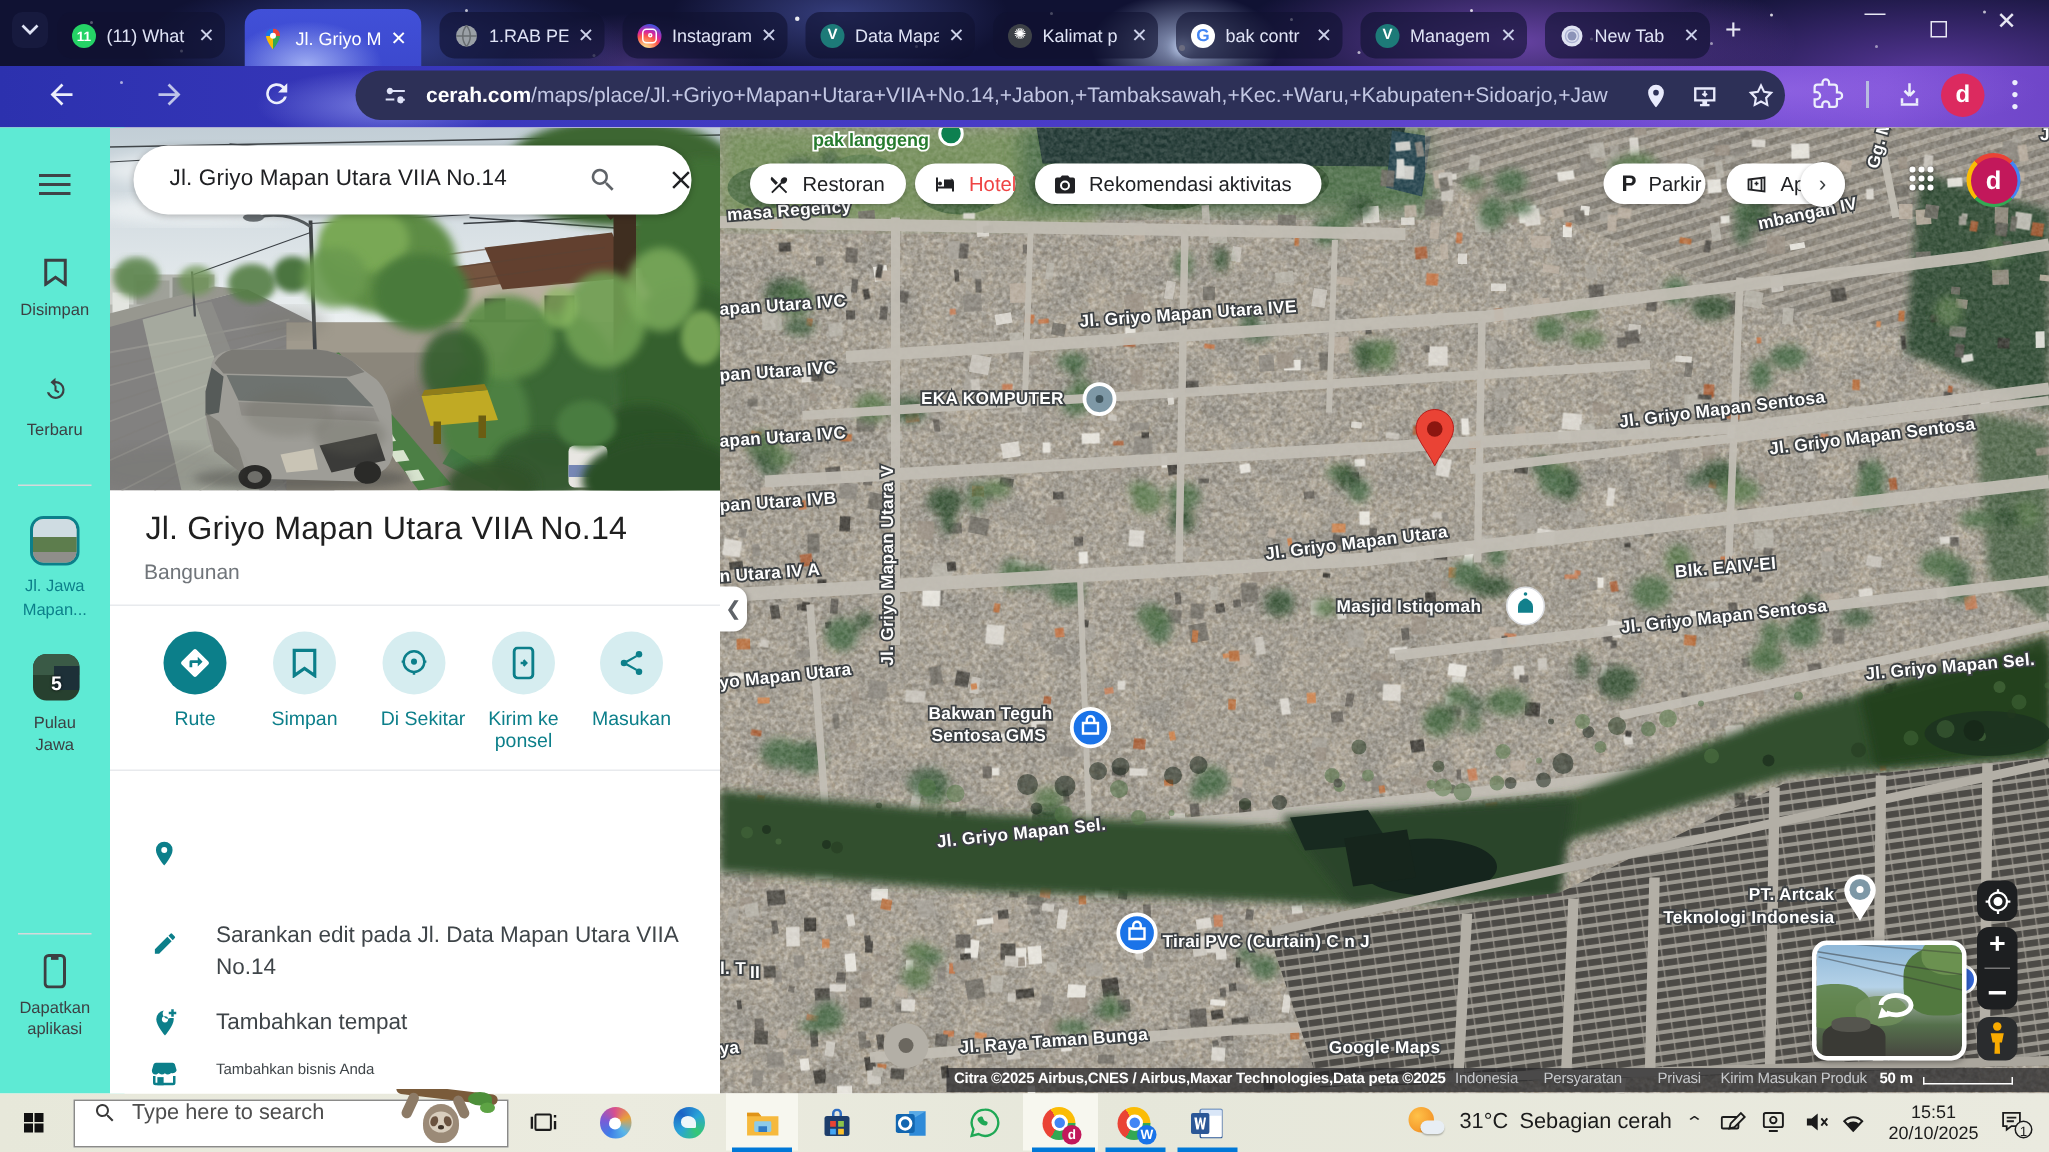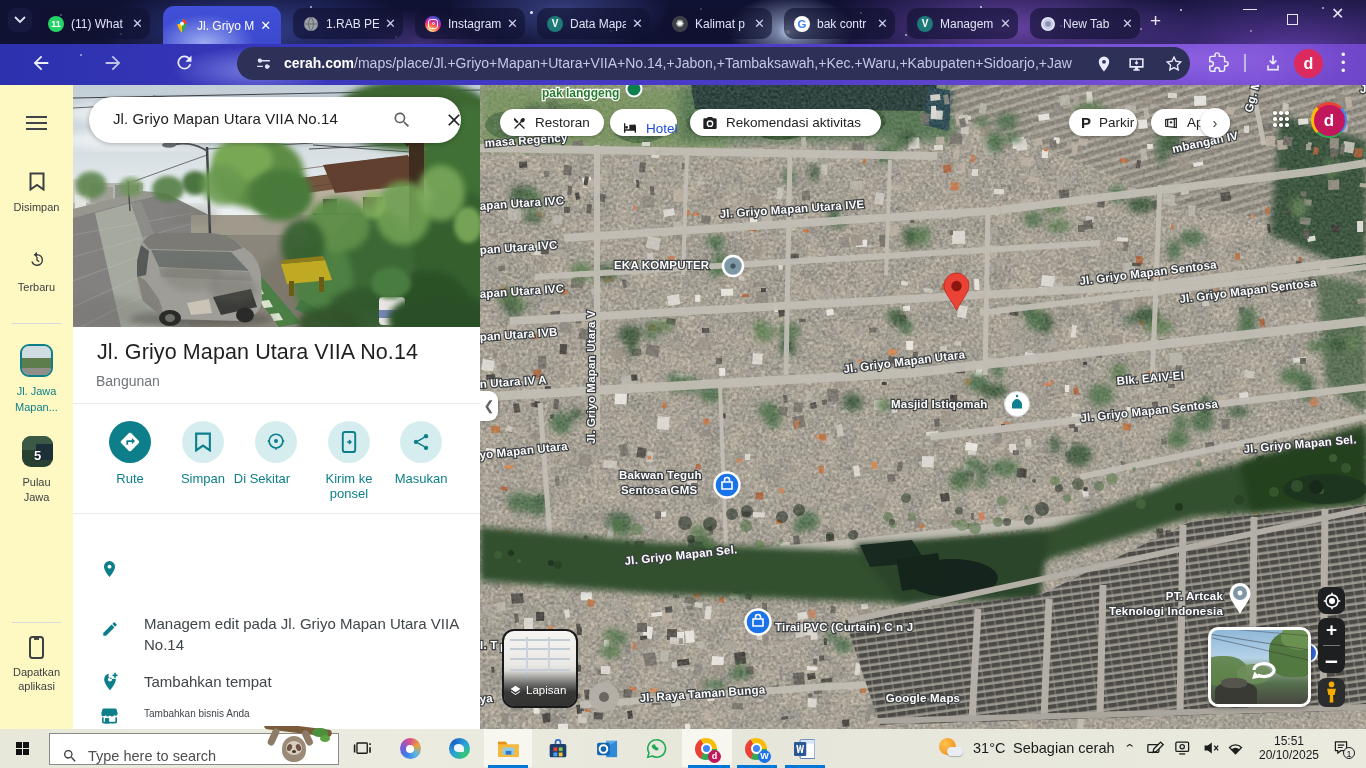--- a/index.html
+++ b/index.html
@@ -24,26 +24,26 @@
 .tab .ttl{white-space:nowrap;overflow:hidden;flex:1}
 .tx{color:#cdd2ea;font-size:13px;margin:0 7px 0 6px;flex:none}
 .fav{width:16px;height:16px;border-radius:50%;margin:0 7px 0 10px;flex:none;position:relative}
 #atab{position:absolute;left:163px;top:6px;width:118px;height:39px;border-radius:11px 11px 0 0;
 background:radial-gradient(70px 40px at 35% 95%,rgba(190,205,255,.75),rgba(190,205,255,0) 72%),linear-gradient(#4150d8,#3c49ce);
 display:flex;align-items:center;color:#fff;font-size:12px}
 .wbtn{position:absolute;top:12px;color:#e8e8f4;font-size:15px}
 #urlpill{position:absolute;left:237px;top:2.5px;width:953px;height:33px;border-radius:17px;background:#2d3057;color:#c3c8e4;font-size:14px;display:flex;align-items:center;overflow:hidden}
 
 #page{position:absolute;left:0;top:85px;width:1366px;height:644px;background:#fff}
-#sidebar{position:absolute;left:0;top:0;width:83px;height:644px;background:#fef9c3;color:#394045}
+#sidebar{position:absolute;left:0;top:0;width:83px;height:644px;background:#5eead4;color:#394045}
 #sidebar .lbl{position:absolute;width:73px;text-align:center;font-size:11px;color:#3c4043}
 #panel{position:absolute;left:73px;top:0;width:407px;height:644px;background:#fff}
 
 #taskbar{position:absolute;left:0;top:729px;width:1366px;height:39px;background:linear-gradient(90deg,#e7e8da 0%,#ebebdf 30%,#e6e7da 55%,#eaeadf 100%)}
-#tsearch{position:absolute;left:49px;top:4px;width:290px;height:32px;background:#fff;border:1px solid #8a8a88;display:flex;align-items:flex-end;color:#444;font-size:14.5px}
+#tsearch{position:absolute;left:49px;top:4px;width:290px;height:32px;background:#fff;border:1px solid #8a8a88;display:flex;align-items:flex-start;color:#444;font-size:14.5px}
 .tk{position:absolute;top:3px;width:44px;height:33px;display:flex;align-items:center;justify-content:center}
 .underline{position:absolute;top:36px;height:3px;background:#0078d7}
 </style></head><body>
 <div id="stage">
 
 <div id="chrome">
  <div class="star" style="left:60px;top:14px;opacity:.8"></div>
       <div class="star" style="left:120px;top:33px;opacity:.5"></div>
  <div class="star" style="left:310px;top:6px;opacity:.7"></div>
       <div class="star" style="left:455px;top:26px;opacity:.5"></div>
@@ -1293,21 +1293,21 @@
         <circle cx="760" cy="508" r="7" fill="#7e98a6"></circle>
         <circle cx="760" cy="508" r="2.4" fill="#fff"></circle>
         <circle cx="154" cy="4" r="7.5" fill="#0d8050" stroke="#fff" stroke-width="2"></circle>
         <circle cx="828" cy="568" r="9" fill="#3367d6" stroke="#fff" stroke-width="2"></circle>
       </svg>
       <div class="abs" style="left:500px;top:24px;width:104px;height:27px;border-radius:14px;background:#fff;box-shadow:0 1px 3px rgba(0,0,0,.25);display:flex;align-items:center;font-size:13.5px;color:#202124;white-space:nowrap"><span style="margin:0 8px 0 12px;display:flex">
           <svg width="15" height="15" viewBox="0 0 24 24" fill="#202124">
             <path d="M8.1 13.3L10.6 11 4.1 4.5a3.2 3.2 0 0 0 0 4.6zM14.9 11.7c1.2.6 2.9.2 4.2-1 1.5-1.6 1.8-3.8.6-5-1.1-1.2-3.4-.9-5 .6-1.2 1.3-1.6 3-1 4.2L3.4 20.8l1.4 1.4 7.2-7.1 7.1 7.1 1.4-1.4-7.1-7.1z"></path>
           </svg>
         </span>Restoran</div>
-      <div class="abs" style="left:610px;top:24px;width:67px;height:27px;border-radius:14px;background:#fff;box-shadow:0 1px 3px rgba(0,0,0,.25);display:flex;align-items:flex-end;font-size:13.5px;color:#1d4ed8;white-space:nowrap"><span style="margin:0 8px 0 12px;display:flex">
+      <div class="abs" style="left:610px;top:24px;width:67px;height:27px;border-radius:14px;background:#fff;box-shadow:0 1px 3px rgba(0,0,0,.25);display:flex;align-items:center;font-size:13.5px;color:#ef4444;white-space:nowrap"><span style="margin:0 8px 0 12px;display:flex">
           <svg width="16" height="16" viewBox="0 0 24 24" fill="#202124">
             <path d="M7 13a2 2 0 1 0 0-4 2 2 0 0 0 0 4zm12-6h-8v7H5V5H3v14h2v-3h14v3h2v-9a4 4 0 0 0-4-4z"></path>
           </svg>
         </span>Hotel</div>
       <div class="abs" style="left:690px;top:24px;width:191px;height:27px;border-radius:14px;background:#fff;box-shadow:0 1px 3px rgba(0,0,0,.25);display:flex;align-items:center;font-size:13.5px;color:#202124;white-space:nowrap"><span style="margin:0 8px 0 12px;display:flex">
           <svg width="16" height="16" viewBox="0 0 24 24" fill="#202124">
             <path d="M9 3l-1.8 2H4a2 2 0 0 0-2 2v12a2 2 0 0 0 2 2h16a2 2 0 0 0 2-2V7a2 2 0 0 0-2-2h-3.2L15 3zm3 15a5 5 0 1 1 0-10 5 5 0 0 1 0 10zm0-2a3 3 0 1 0 0-6 3 3 0 0 0 0 6z"></path>
           </svg>
         </span>Rekomendasi aktivitas</div>
       <div class="abs" style="left:1069px;top:24px;width:68px;height:27px;border-radius:14px;background:#fff;box-shadow:0 1px 3px rgba(0,0,0,.25);display:flex;align-items:center;font-size:13.5px;color:#202124;white-space:nowrap"><span style="margin:0 8px 0 12px;display:flex">
@@ -1326,30 +1326,20 @@
       <div class="abs" style="left:1279px;top:26px;width:3.6px;height:3.6px;border-radius:50%;background:#fff;box-shadow:0 0 2px rgba(0,0,0,.6)"></div>
       <div class="abs" style="left:1279px;top:32px;width:3.6px;height:3.6px;border-radius:50%;background:#fff;box-shadow:0 0 2px rgba(0,0,0,.6)"></div>
       <div class="abs" style="left:1279px;top:38px;width:3.6px;height:3.6px;border-radius:50%;background:#fff;box-shadow:0 0 2px rgba(0,0,0,.6)"></div>
       <div class="abs" style="left:1285px;top:26px;width:3.6px;height:3.6px;border-radius:50%;background:#fff;box-shadow:0 0 2px rgba(0,0,0,.6)"></div>
       <div class="abs" style="left:1285px;top:32px;width:3.6px;height:3.6px;border-radius:50%;background:#fff;box-shadow:0 0 2px rgba(0,0,0,.6)"></div>
       <div class="abs" style="left:1285px;top:38px;width:3.6px;height:3.6px;border-radius:50%;background:#fff;box-shadow:0 0 2px rgba(0,0,0,.6)"></div>
       <div class="abs" style="left:1311px;top:17px;width:36px;height:36px;border-radius:50%;background:conic-gradient(from -45deg,#e94335 0 25%,#4285f4 25% 50%,#34a853 50% 75%,#fbbc04 75% 100%)">
 <div class="abs" style="left:2.5px;top:2.5px;width:31px;height:31px;border-radius:50%;background:#c2185b;color:#fff;font-size:17px;font-weight:700;text-align:center;line-height:31px">d</div>
       </div>
       <div class="abs" style="left:480px;top:306px;width:18px;height:30px;background:#fff;border-radius:0 9px 9px 0;box-shadow:1px 1px 3px rgba(0,0,0,.25);color:#5f6368;font-size:13px;text-align:center;line-height:29px">❮</div>
-      <div class="abs" style="left:502px;top:544px;width:76px;height:79px;border-radius:12px;border:2.5px solid #17191b;overflow:hidden;background:linear-gradient(180deg,#f6f5f2 0%,#e9e8e4 45%,#8c8b87 100%)">
-<div class="abs" style="left:6px;top:8px;width:60px;height:2px;background:#c3cbd4;box-shadow:0 9px 0 #c3cbd4,0 19px 0 #c3cbd4,0 30px 0 #c3cbd4"></div>
-<div class="abs" style="left:22px;top:6px;width:2px;height:42px;background:#ccd3da"></div>
-<div class="abs" style="left:44px;top:6px;width:2px;height:34px;background:#ccd3da"></div>
-<div class="abs" style="left:0;top:40px;width:76px;height:39px;background:linear-gradient(rgba(40,40,40,0),rgba(35,35,35,.85) 55%)"></div>
-<div class="abs" style="left:5px;top:52px;width:13px;height:13px"><svg width="13" height="13" viewBox="0 0 24 24" fill="#fff">
-            <path d="M12 3l9 6-9 6-9-6zM4.5 13.5L12 18.5l7.5-5L21 14.5l-9 6-9-6z"></path>
-          </svg></div>
-<div class="abs" style="left:22px;top:53px;color:#fff;font-size:11.5px">Lapisan</div>
-      </div>
       <div class="abs" style="left:1318px;top:502px;width:27px;height:27px;border-radius:8px;background:#1d1f21">
         <svg style="position:absolute;left:4.5px;top:4.5px" width="18" height="18" viewBox="0 0 24 24" fill="#fff">
           <path d="M12 8a4 4 0 1 0 0 8 4 4 0 0 0 0-8zm8.9 3A9 9 0 0 0 13 3.1V1h-2v2.1A9 9 0 0 0 3.1 11H1v2h2.1A9 9 0 0 0 11 20.9V23h2v-2.1A9 9 0 0 0 20.9 13H23v-2zM12 19a7 7 0 1 1 0-14 7 7 0 0 1 0 14z"></path>
           <circle cx="12" cy="12" r="2.2"></circle>
         </svg>
       </div>
       <div class="abs" style="left:1318px;top:533px;width:27px;height:55px;border-radius:8px;background:#1d1f21;color:#fff">
 <div class="abs" style="left:0;top:1px;width:27px;text-align:center;font-size:19px;font-weight:700">+</div>
 <div class="abs" style="left:5px;top:27px;width:17px;height:1.4px;background:#777"></div>
 <div class="abs" style="left:0;top:31px;width:27px;text-align:center;font-size:23px;font-weight:700;line-height:22px">–</div>
@@ -1367,20 +1357,29 @@
 <div class="abs" style="left:26px;top:34px;width:34px;height:20px;background:#6f8e5a;border-radius:45%;opacity:.85"></div>
 <div class="abs" style="left:4px;top:52px;width:42px;height:26px;background:#3a3a35;border-radius:35% 35% 20% 20%"></div>
 <div class="abs" style="left:10px;top:48px;width:26px;height:10px;background:#55554e;border-radius:40%"></div>
 <div class="abs" style="left:0;top:12px;width:103px;height:1.3px;background:#333;opacity:.5;transform:rotate(9deg)"></div>
 <div class="abs" style="left:0;top:19px;width:103px;height:1.1px;background:#333;opacity:.45;transform:rotate(13deg)"></div>
 <div class="abs" style="left:20px;top:2px;width:80px;height:1.1px;background:#333;opacity:.4;transform:rotate(5deg)"></div>
 <svg style="position:absolute;left:36px;top:28px" width="32" height="24" viewBox="0 0 32 24">
           <path d="M7 12a10 6.5 0 1 1 3.5 5" fill="none" stroke="#fff" stroke-width="3.2"></path>
           <path d="M5 21l8-1.5-5.5-6z" fill="#fff"></path>
         </svg>
+      </div>
+      <div class="abs" style="left:631px;top:627px;width:735px;height:16px;background:rgba(38,38,40,.72);color:#fff;font-size:10px;white-space:nowrap;letter-spacing:-0.15px">
+<span class="abs" style="left:5px;top:2px;font-weight:700">Citra ©2025 Airbus,CNES / Airbus,Maxar Technologies,Data peta ©2025</span>
+<span class="abs" style="left:339px;top:2px;color:#c7c9cc">Indonesia</span>
+<span class="abs" style="left:398px;top:2px;color:#c7c9cc">Persyaratan</span>
+<span class="abs" style="left:474px;top:2px;color:#c7c9cc">Privasi</span>
+<span class="abs" style="left:516px;top:2px;color:#c7c9cc">Kirim Masukan Produk</span>
+<span class="abs" style="left:622px;top:2px;font-weight:700">50 m</span>
+<span class="abs" style="left:651px;top:6px;width:60px;height:5px;border-left:1.5px solid #fff;border-right:1.5px solid #fff;border-bottom:1.5px solid #fff"></span>
       </div>
  <div id="sidebar">
   <div class="abs" style="left:26px;top:31px;width:21px;height:2.4px;background:#3f4448;box-shadow:0 6px 0 #3f4448,0 12px 0 #3f4448"></div>
   <svg class="abs" style="left:29px;top:87px" width="16" height="19" viewBox="0 0 16 19">
           <path d="M1.5 1.5h13v16l-6.5-4.6L1.5 17.5z" fill="none" stroke="#3c4043" stroke-width="2"></path>
         </svg>
   <div class="lbl" style="top:116px">Disimpan</div>
   <svg class="abs" style="left:28px;top:166px" width="18" height="18" viewBox="0 0 24 24">
           <path d="M12 4a8 8 0 1 1-7.7 10H6.5A6 6 0 1 0 12 6v3L7.5 5 12 1z" fill="#3c4043"></path>
           <path d="M12 8v4.3l3 1.8" stroke="#3c4043" stroke-width="1.8" fill="none"></path>
@@ -1567,21 +1566,21 @@
           </svg>
         </div>
         <div class="abs" style="left:85px;top:386px;width:90px;text-align:center;font-size:13px;color:#0c7f8a">Simpan</div>
         <div class="abs" style="left:182px;top:336px;width:42px;height:42px;border-radius:50%;background:#d6edf0">
           <svg class="abs" style="left:10px;top:10px" width="22" height="22" viewBox="0 0 24 24" fill="none" stroke="#0c7f8a" stroke-width="1.8">
             <circle cx="12" cy="11" r="7.5"></circle>
             <circle cx="12" cy="11" r="2.2" fill="#0c7f8a" stroke="none"></circle>
             <path d="M12 18.5V21M5 11H3M21 11h-2" stroke-dasharray="2 1.6"></path>
           </svg>
         </div>
-        <div class="abs" style="left:144px;top:386px;width:90px;text-align:center;font-size:13px;color:#0c7f8a">Di Sekitar</div>
+        <div class="abs" style="left:164px;top:386px;width:90px;text-align:center;font-size:13px;color:#0c7f8a">Di Sekitar</div>
         <div class="abs" style="left:255px;top:336px;width:42px;height:42px;border-radius:50%;background:#d6edf0">
           <svg class="abs" style="left:12px;top:10px" width="18" height="22" viewBox="0 0 15 23">
             <rect x="1" y="1" width="13" height="21" rx="2.5" fill="none" stroke="#0c7f8a" stroke-width="2"></rect>
             <path d="M5.5 11.5h4M7.5 9.5l2 2-2 2" stroke="#0c7f8a" stroke-width="1.6" fill="none"></path>
           </svg>
         </div>
         <div class="abs" style="left:231px;top:386px;width:90px;text-align:center;font-size:13px;color:#0c7f8a">Kirim ke<br>ponsel</div>
         <div class="abs" style="left:327px;top:336px;width:42px;height:42px;border-radius:50%;background:#d6edf0">
           <svg class="abs" style="left:11px;top:10px" width="20" height="22" viewBox="0 0 24 24" fill="#0c7f8a">
             <circle cx="18" cy="5" r="2.6"></circle>
@@ -1591,21 +1590,21 @@
           </svg>
         </div>
         <div class="abs" style="left:303px;top:386px;width:90px;text-align:center;font-size:13px;color:#0c7f8a">Masukan</div>
   <div class="abs" style="left:0;top:428px;width:407px;height:1px;background:#e8eaed"></div>
   <svg class="abs" style="left:27px;top:472px" width="19" height="24" viewBox="0 0 24 24">
           <path d="M12 2a7 7 0 0 0-7 7c0 5.2 7 13 7 13s7-7.8 7-13a7 7 0 0 0-7-7zm0 9.5A2.5 2.5 0 1 1 12 6.5a2.5 2.5 0 0 1 0 5z" fill="#0c7f8a"></path>
         </svg>
         <svg class="abs" style="left:28px;top:535px" width="18" height="18" viewBox="0 0 24 24">
           <path d="M3 17.2V21h3.8L17.9 9.9l-3.8-3.8zM20.7 7.1a1 1 0 0 0 0-1.4l-2.4-2.4a1 1 0 0 0-1.4 0l-1.8 1.9 3.8 3.8z" fill="#0c7f8a"></path>
         </svg>
-        <div class="abs" style="left:71px;top:529px;width:320px;font-size:15px;color:#3f4549;line-height:20.5px">Managem edit pada Jl. Griyo Mapan Utara VIIA No.14</div>
+        <div class="abs" style="left:71px;top:529px;width:320px;font-size:15px;color:#3f4549;line-height:20.5px">Sarankan edit pada Jl. Data Mapan Utara VIIA No.14</div>
         <svg class="abs" style="left:27px;top:585px" width="20" height="24" viewBox="0 0 24 24">
           <path d="M11 2.05A7 7 0 0 0 5 9c0 5.2 7 13 7 13s7-7.8 7-13c0-.34-.02-.67-.07-1H16a4 4 0 0 1-5-5.95zM12 11.5A2.5 2.5 0 1 1 12 6.5a2.5 2.5 0 0 1 0 5z" fill="#0c7f8a"></path>
           <path d="M19 1v2h2v2h-2v2h-2V5h-2V3h2V1z" fill="#0c7f8a"></path>
         </svg>
         <div class="abs" style="left:71px;top:588px;font-size:15px;color:#3f4549">Tambahkan tempat</div>
         <svg class="abs" style="left:26px;top:621px" width="21" height="20" viewBox="0 0 24 24" fill="#0c7f8a">
           <path d="M21.9 8.9L20.5 4.2A2 2 0 0 0 18.6 3H5.4a2 2 0 0 0-1.9 1.2L2.1 8.9A3.4 3.4 0 0 0 5 12.4c1 0 1.96-.5 2.5-1.2a3.4 3.4 0 0 0 5 .1 3.4 3.4 0 0 0 5-.1 3.3 3.3 0 0 0 4.4-2.3zM19 13.5V19H5v-5.5a5 5 0 0 1-2 .1V19a2 2 0 0 0 2 2h14a2 2 0 0 0 2-2v-5.4a5 5 0 0 1-2-.1z"></path>
           <rect x="6.5" y="14.5" width="5" height="6.5"></rect>
         </svg>
         <div class="abs" style="left:71px;top:623px;font-size:10px;color:#3f4549">Tambahkan bisnis Anda</div>

